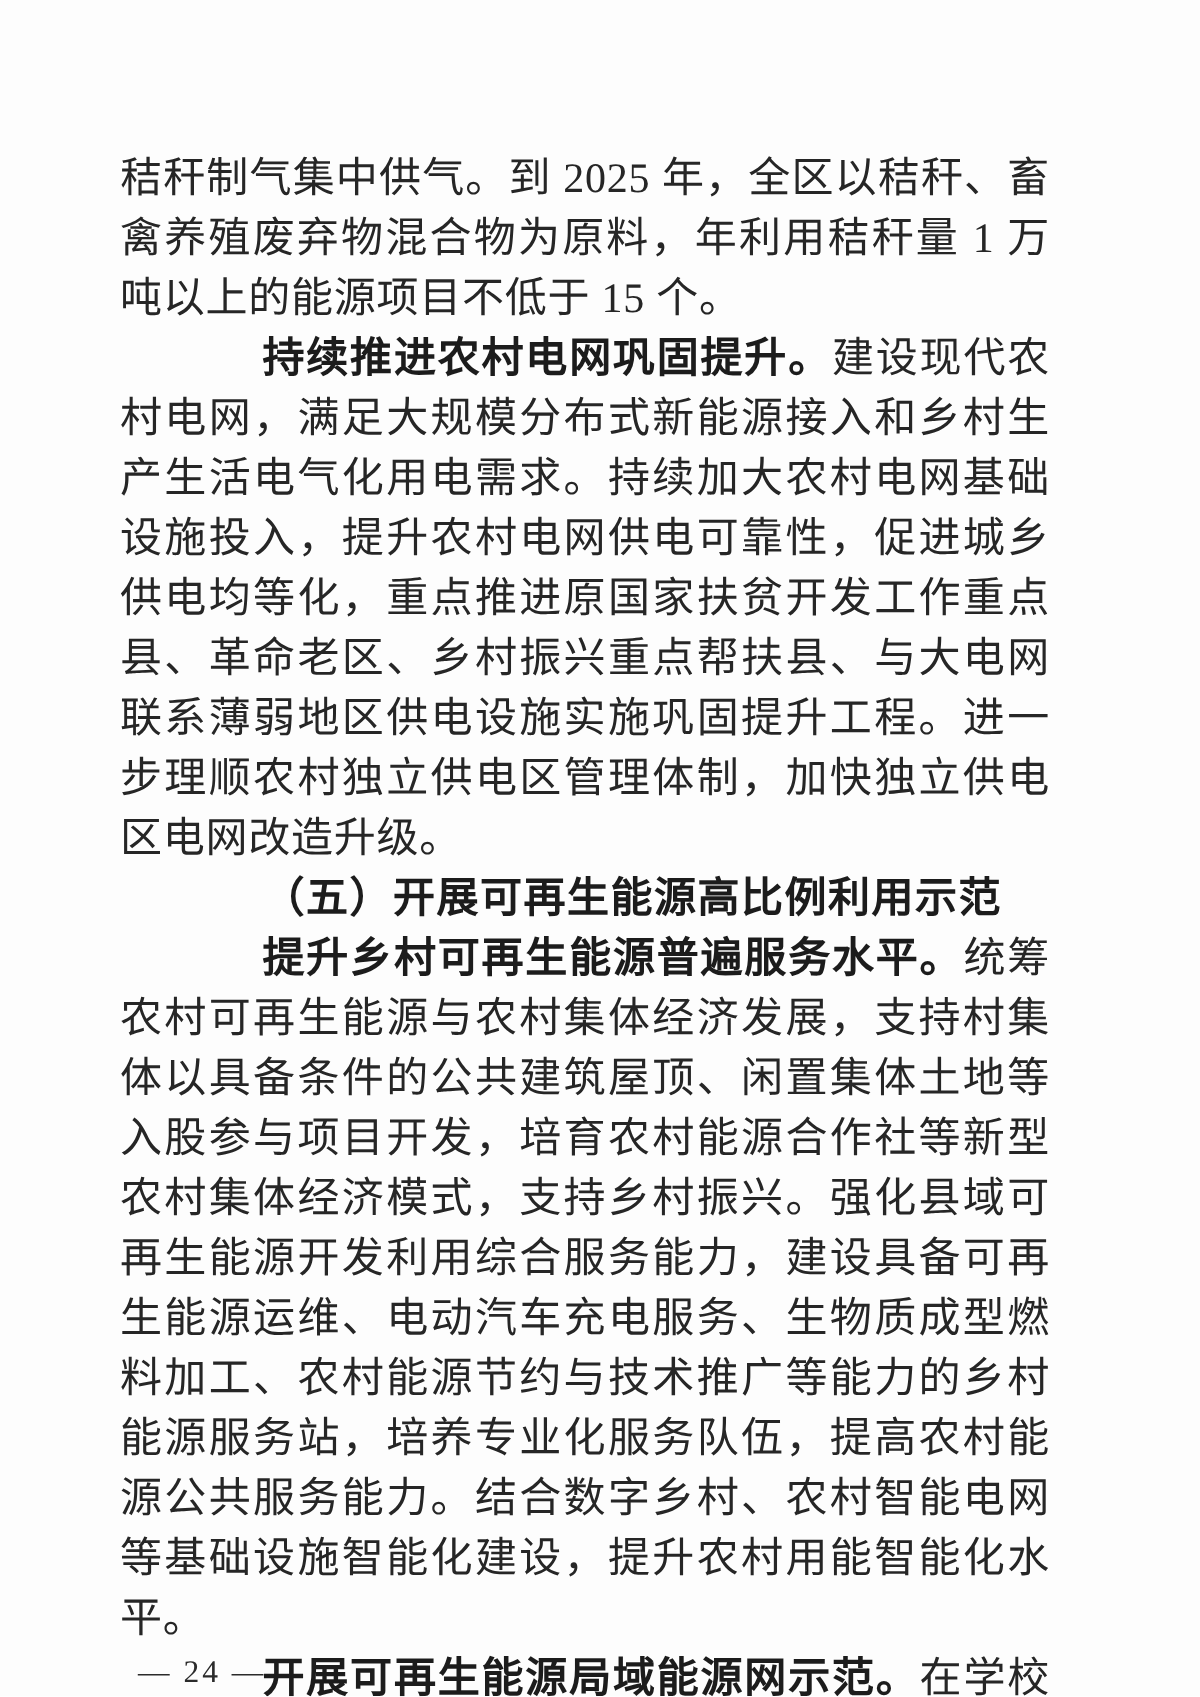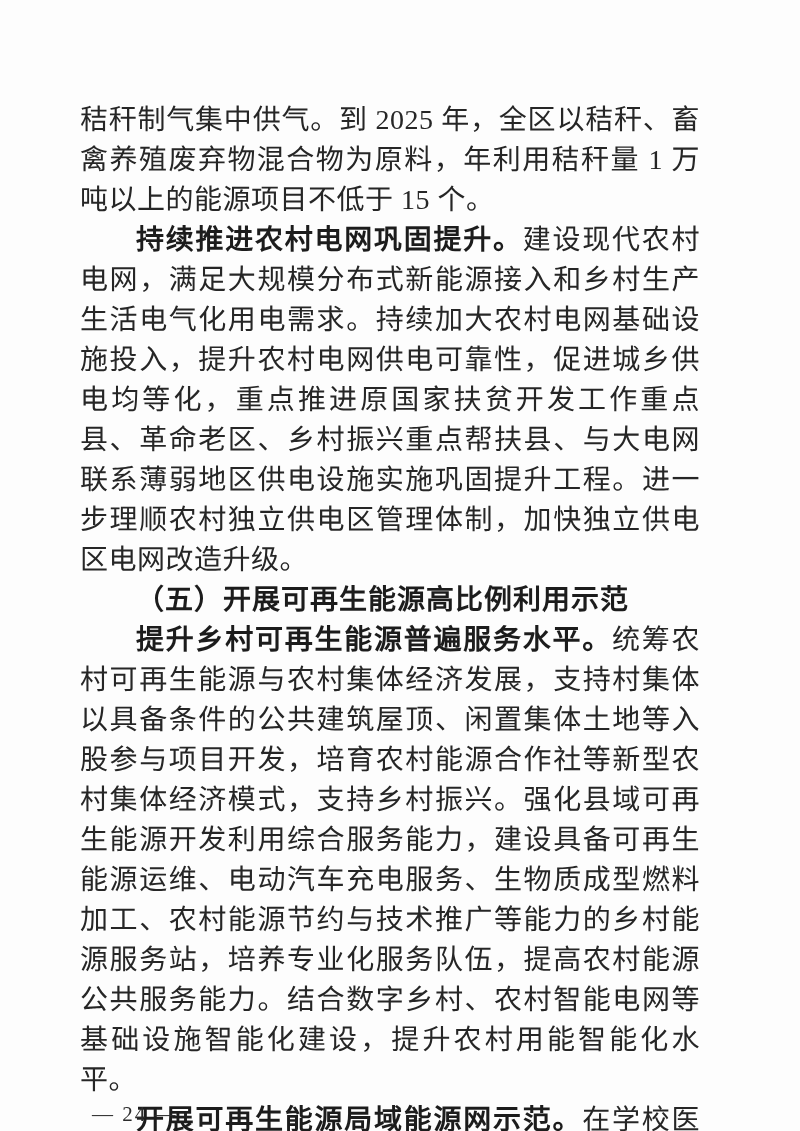--- a/index.html
+++ b/index.html
@@ -34,20 +34,21 @@
   }
   .para.first {
     text-indent: 0;
   }
   .para.continues {
     text-align-last: justify;
   }
   .lead {
     font-weight: bold;
     color: #1c1c1c;
+    margin-left: 39px;
   }
   .heading .lead {
     letter-spacing: 1px;
   }
   .footer {
     position: absolute;
     left: 92px;
     top: 1099px;
     font-size: 21px;
     line-height: 30px;

